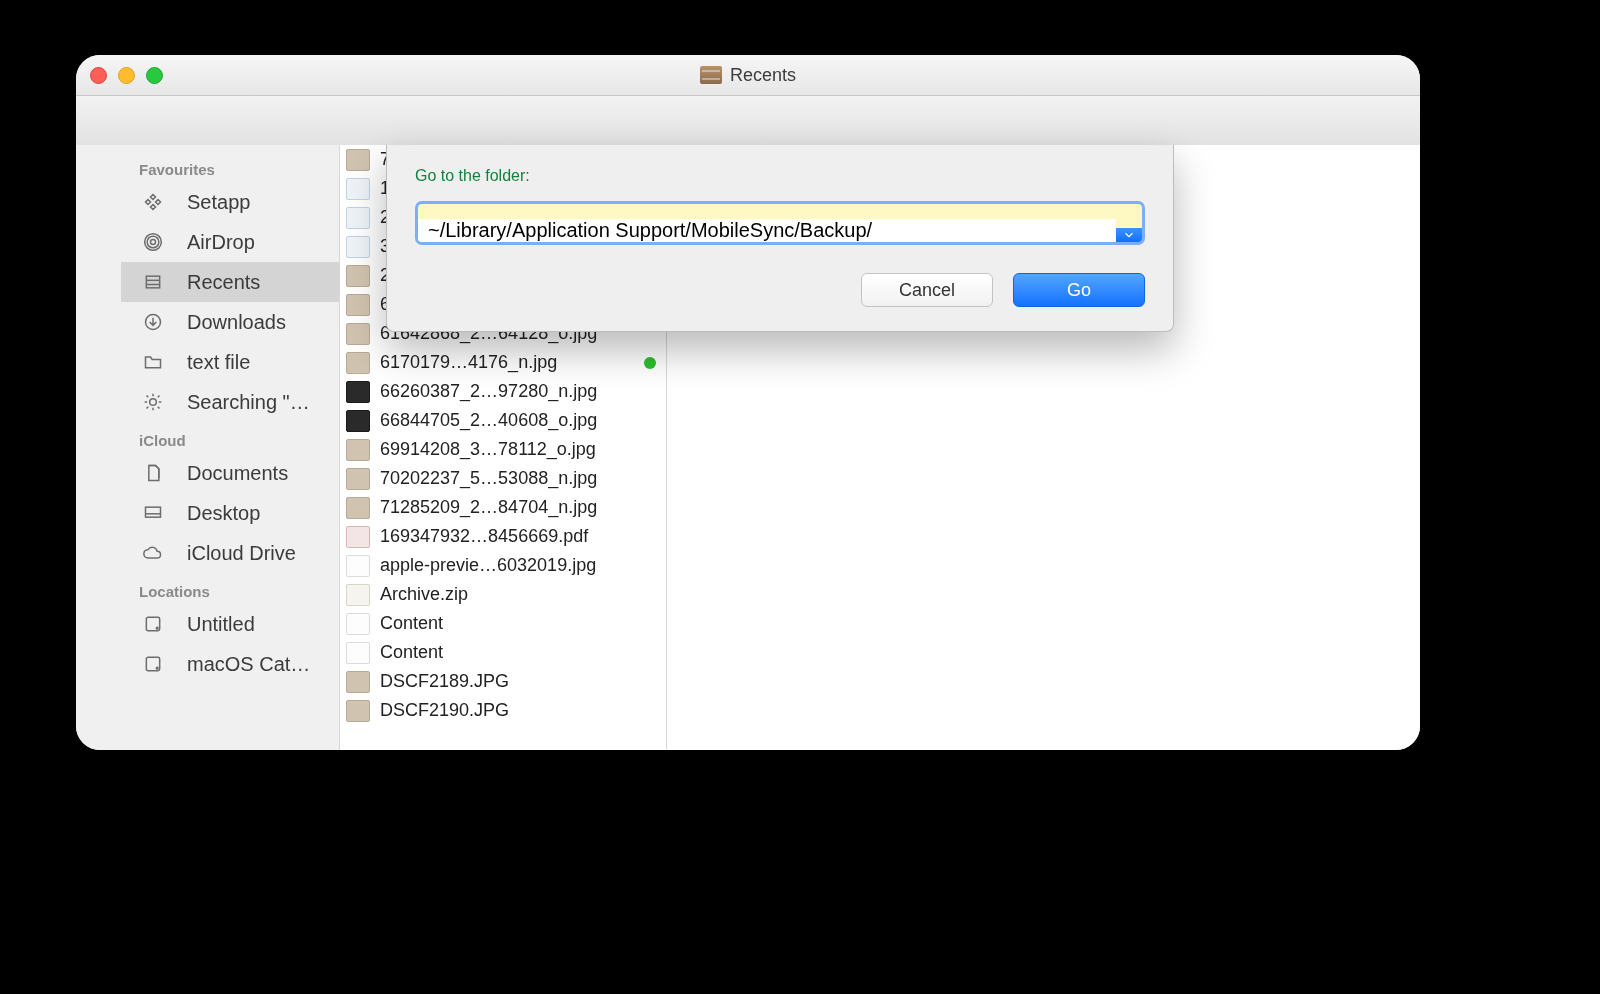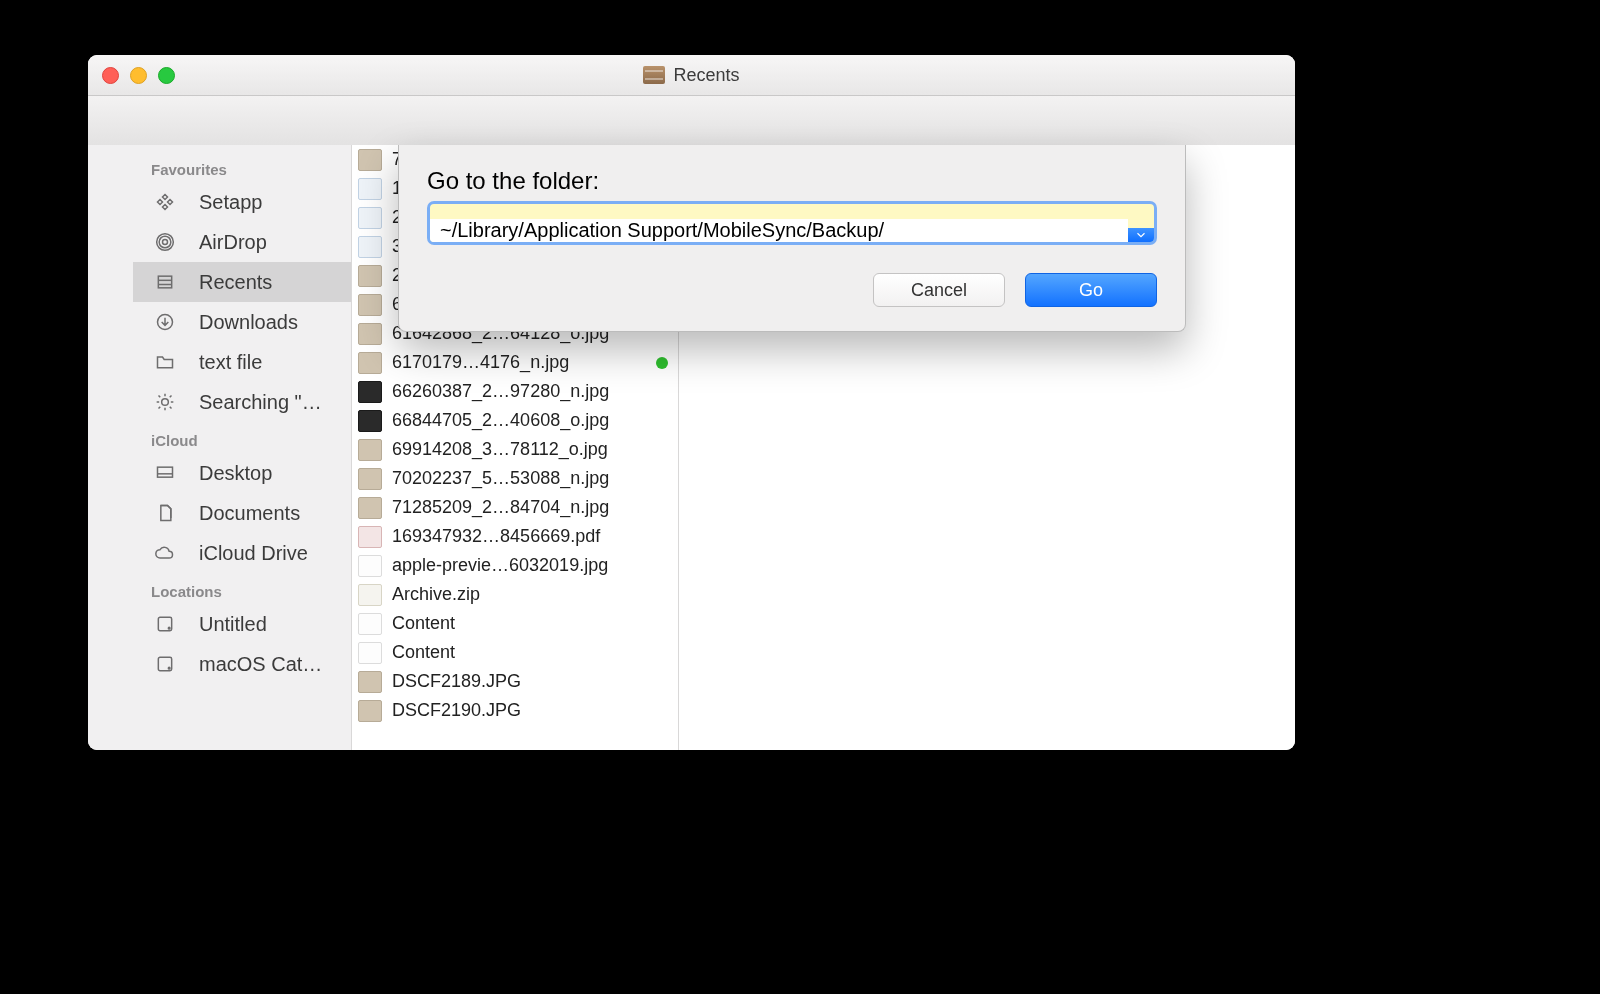--- a/index.html
+++ b/index.html
@@ -6,24 +6,24 @@
   body{
     background:#000;
     font-family:-apple-system,"Helvetica Neue",Helvetica,Arial,sans-serif;
     font-size:20px;
     color:#222;
     width:1600px;height:994px;
     overflow:hidden;
   }
   .window{
     position:absolute;
-    left:88px; top:55px;
-    width:1207px; height:695px;
+    left:76px; top:55px;
+    width:1344px; height:695px;
     background:#fff;
-    border-radius:9px;
+    border-radius:24px;
     box-shadow:0 25px 60px rgba(0,0,0,.55);
     overflow:hidden;
   }
   
   .titlebar{
     height:40px;
     background:linear-gradient(#f7f6f6,#e8e7e7);
     border-bottom:1px solid #c9c8c8;
     display:flex;align-items:center;
     position:relative;
@@ -100,21 +100,21 @@
     position:absolute;
     top:90px; left:310px;
     width:730px;
     background:#f0efef;
     border:1px solid #bcbcbc;
     border-top:none;
     border-radius:0 0 8px 8px;
     box-shadow:0 18px 40px rgba(0,0,0,.28);
     padding:22px 28px 24px;
   }
-  .dialog-label{font-size:24px;color:#000000;margin-bottom:6px;}
+  .dialog-label{font-size:16px;color:#15803d;margin-bottom:16px;}
   .combo{
     display:flex;align-items:flex-end;
     border:3px solid #7aaef5;
     border-radius:7px;
     overflow:hidden;
     background:#fef9c3;
     height:38px;
   }
   .combo input{flex:1;border:none;outline:none;font-size:20px;padding:0 10px;}
   .combo .drop{
@@ -310,34 +310,34 @@
               <circle cx="12" cy="12" r="4"></circle>
               <path d="M12 2v3M12 19v3M4.2 4.2l2.1 2.1M17.7 17.7l2.1 2.1M2 12h3M19 12h3M4.2 19.8l2.1-2.1M17.7 6.3l2.1-2.1"></path>
             </svg>
           </span>
           <span>Searching "…</span>
         </div>
         <div class="section-label">iCloud</div>
         <div class="nav-item">
           <span class="icon">
             <svg class="sv" viewBox="0 0 24 24" stroke="#6e6d6e" fill="none" stroke-width="1.8">
+              <path d="M7 3h8l4 4v14H7z"></path>
+              <path d="M10 6h8l4 4v11" transform="translate(-3,-3)"></path>
+            </svg>
+          </span>
+          <span>Documents</span>
+        </div>
+        <div class="nav-item">
+          <span class="icon">
+            <svg class="sv" viewBox="0 0 24 24" stroke="#6e6d6e" fill="none" stroke-width="1.8">
               <rect x="3" y="5" width="18" height="12"></rect>
               <line x1="3" y1="13" x2="21" y2="13"></line>
             </svg>
           </span>
           <span>Desktop</span>
-        </div>
-        <div class="nav-item">
-          <span class="icon">
-            <svg class="sv" viewBox="0 0 24 24" stroke="#6e6d6e" fill="none" stroke-width="1.8">
-              <path d="M7 3h8l4 4v14H7z"></path>
-              <path d="M10 6h8l4 4v11" transform="translate(-3,-3)"></path>
-            </svg>
-          </span>
-          <span>Documents</span>
         </div>
         <div class="nav-item">
           <span class="icon">
             <svg class="sv" viewBox="0 0 24 24" stroke="#6e6d6e" fill="none" stroke-width="1.8">
               <path d="M6 18a5 5 0 010-10 6 6 0 0111 2 4 4 0 010 8H6z"></path>
             </svg>
           </span>
           <span>iCloud Drive</span>
         </div>
         <div class="section-label">Locations</div>

